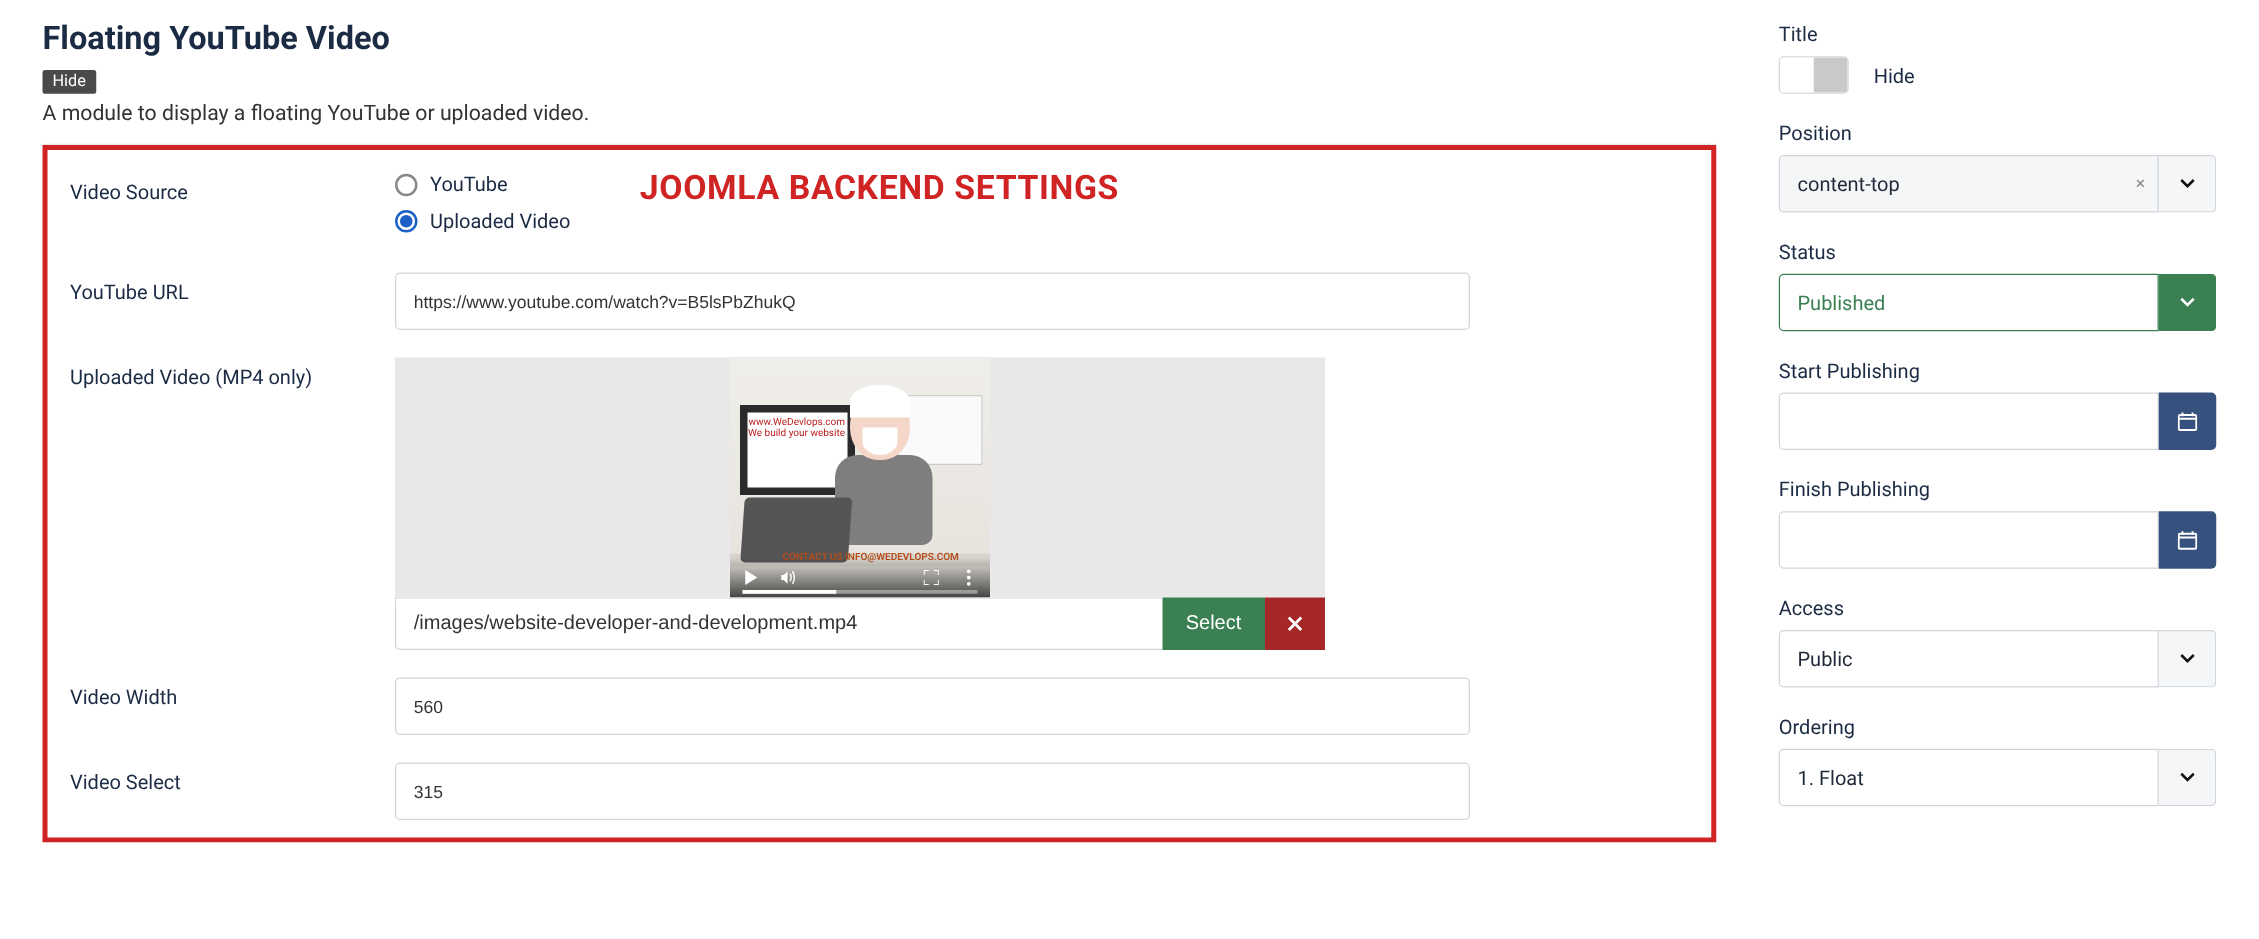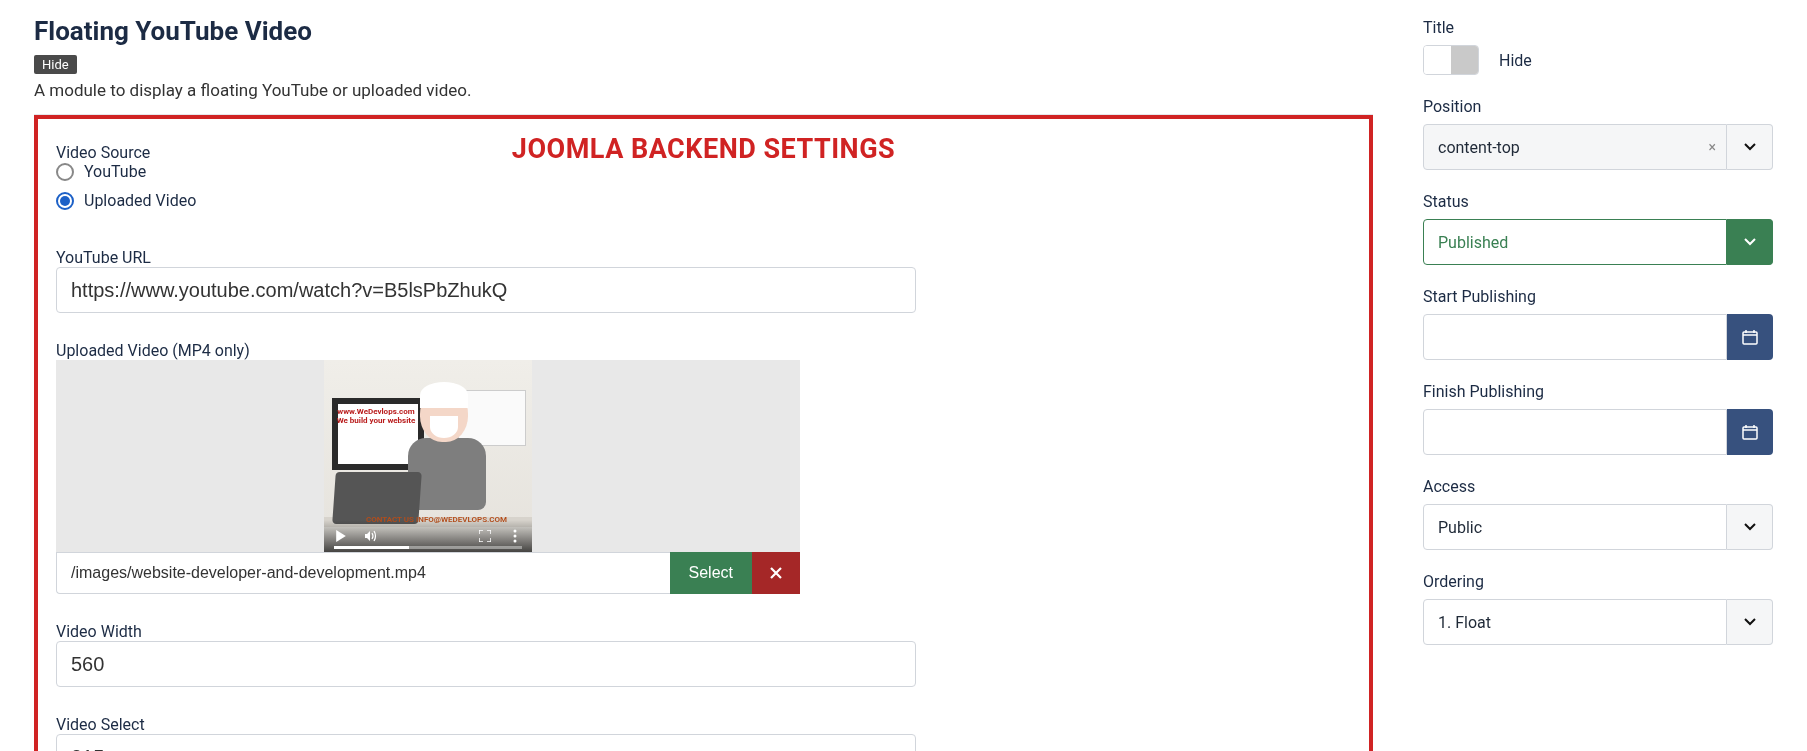--- a/index.html
+++ b/index.html
@@ -6,36 +6,36 @@
 body { font-family: -apple-system, BlinkMacSystemFont, "Segoe UI", Roboto, Arial, sans-serif; background: #fff; color: #1f2937; width: 1807px; }
 .container { display: flex; padding: 0 34px; gap: 50px; }
 .main { flex: 1; min-width: 0; }
 .sidebar { width: 350px; padding-top: 18px; }
 .page-title { font-size: 26px; font-weight: 700; color: #1c2b44; margin-top: 16px; margin-bottom: 8px; }
 .badge { display: inline-block; background: #4a4a4a; color: #fff; font-size: 13px; padding: 2px 8px; border-radius: 2px; margin-bottom: 6px; }
 .desc { font-size: 17px; color: #333; margin-bottom: 14px; }
 hr.sep { border: 0; border-top: 1px solid #e5e7eb; margin-bottom: 0; }
 .form-area { border: 4px solid #d02323; padding: 18px 18px 10px 18px; position: relative; }
 .overlay-label { position: absolute; top: 14px; left: 50%; transform: translateX(-50%); font-size: 27px; font-weight: 700; color: #d02323; letter-spacing: 0.5px; pointer-events: none; }
-.row { display: flex; margin-bottom: 22px; flex-direction: column; }
+.row { display: flex; margin-bottom: 22px; }
 .row-label { width: 260px; font-size: 16px; color: #1c2b44; padding-top: 6px; flex-shrink: 0; }
 .row-field { flex: 1; min-width: 0; }
 .radio-opt { display: flex; align-items: center; gap: 10px; margin-bottom: 10px; }
 .radio-outer { width: 18px; height: 18px; border: 2px solid #888; border-radius: 50%; display: inline-flex; align-items: center; justify-content: center; cursor: pointer; }
 .radio-outer.checked { border-color: #1c60c7; }
 .radio-inner { width: 10px; height: 10px; border-radius: 50%; background: #1c60c7; }
 .radio-label { font-size: 16px; color: #1c2b44; }
-.text-input { width: 100%; max-width: 860px; height: 46px; padding: 0 14px; font-size: 20px; border: 1px solid #d1d5db; border-radius: 4px; color: #333; }
+.text-input { width: 100%; max-width: 860px; height: 46px; padding: 0 14px; font-size: 14px; border: 1px solid #d1d5db; border-radius: 4px; color: #333; }
 .upload-box { width: 744px; }
 .video-preview { background: #e8e8e8; height: 192px; display: flex; align-items: center; justify-content: center; }
 .video-frame { width: 208px; height: 192px; background: #e3e0dc; position: relative; overflow: hidden; }
 .wall { position:absolute; inset:0; background: linear-gradient(#f0eee9, #e5e2dc); }
 .poster { position:absolute; left:8px; top:38px; width:92px; height:72px; background:#2a2a2a; }
 .poster::after { content:""; position:absolute; left:6px; top:6px; right:6px; bottom:6px; background:#fff; }
-.poster-text { position:absolute; left:12px; top:48px; width:80px; font-size:8px; color:#b91c1c; text-align:center; line-height:1.1; font-weight:700; }
+.poster-text { position:absolute; left:12px; top:48px; width:80px; font-size:8px; color:#b91c1c; text-align:right; line-height:1.1; font-weight:400; }
 .whiteboard { position:absolute; right:6px; top:30px; width:68px; height:56px; background:#fafafa; border:1px solid #ccc; }
 .man-head { position:absolute; left:96px; top:26px; width:48px; height:56px; background:#f4d7c8; border-radius:50% 50% 46% 46%; }
 .man-hair { position:absolute; left:96px; top:22px; width:48px; height:26px; background:#fff; border-radius:50% 50% 0 0; }
 .man-beard { position:absolute; left:106px; top:56px; width:28px; height:22px; background:#fff; border-radius:0 0 50% 50%; }
 .man-body { position:absolute; left:84px; top:78px; width:78px; height:72px; background:#7e7e7e; border-radius:18px 18px 8px 8px; }
 .laptop { position:absolute; left:10px; bottom:28px; width:86px; height:52px; background:#555; border-radius:4px; transform:skewX(-4deg); }
 .desk { position:absolute; left:0; right:0; bottom:25px; height:10px; background:#d7d3cc; }
 .contact-bar { position:absolute; left:17px; right:0; bottom:26px; height:14px; display:flex; align-items:center; justify-content:center; font-size:8px; color:#b54d1a; background:rgba(255,255,255,0.0); font-weight:600; }
 .ctrl-bar { position:absolute; left:0; right:0; bottom:0; height:32px; background: linear-gradient(rgba(0,0,0,0.0), rgba(0,0,0,0.7)); display:flex; align-items:center; padding:0 10px; gap:16px; }
 .ctrl-bar .spacer { flex:1; }

